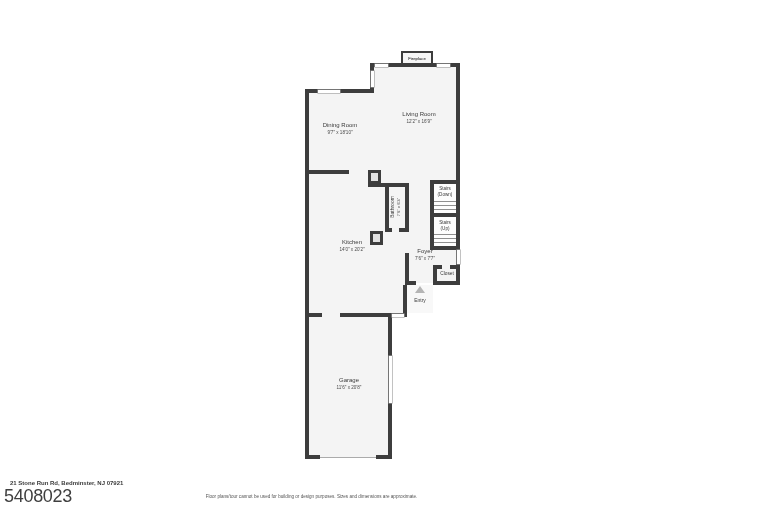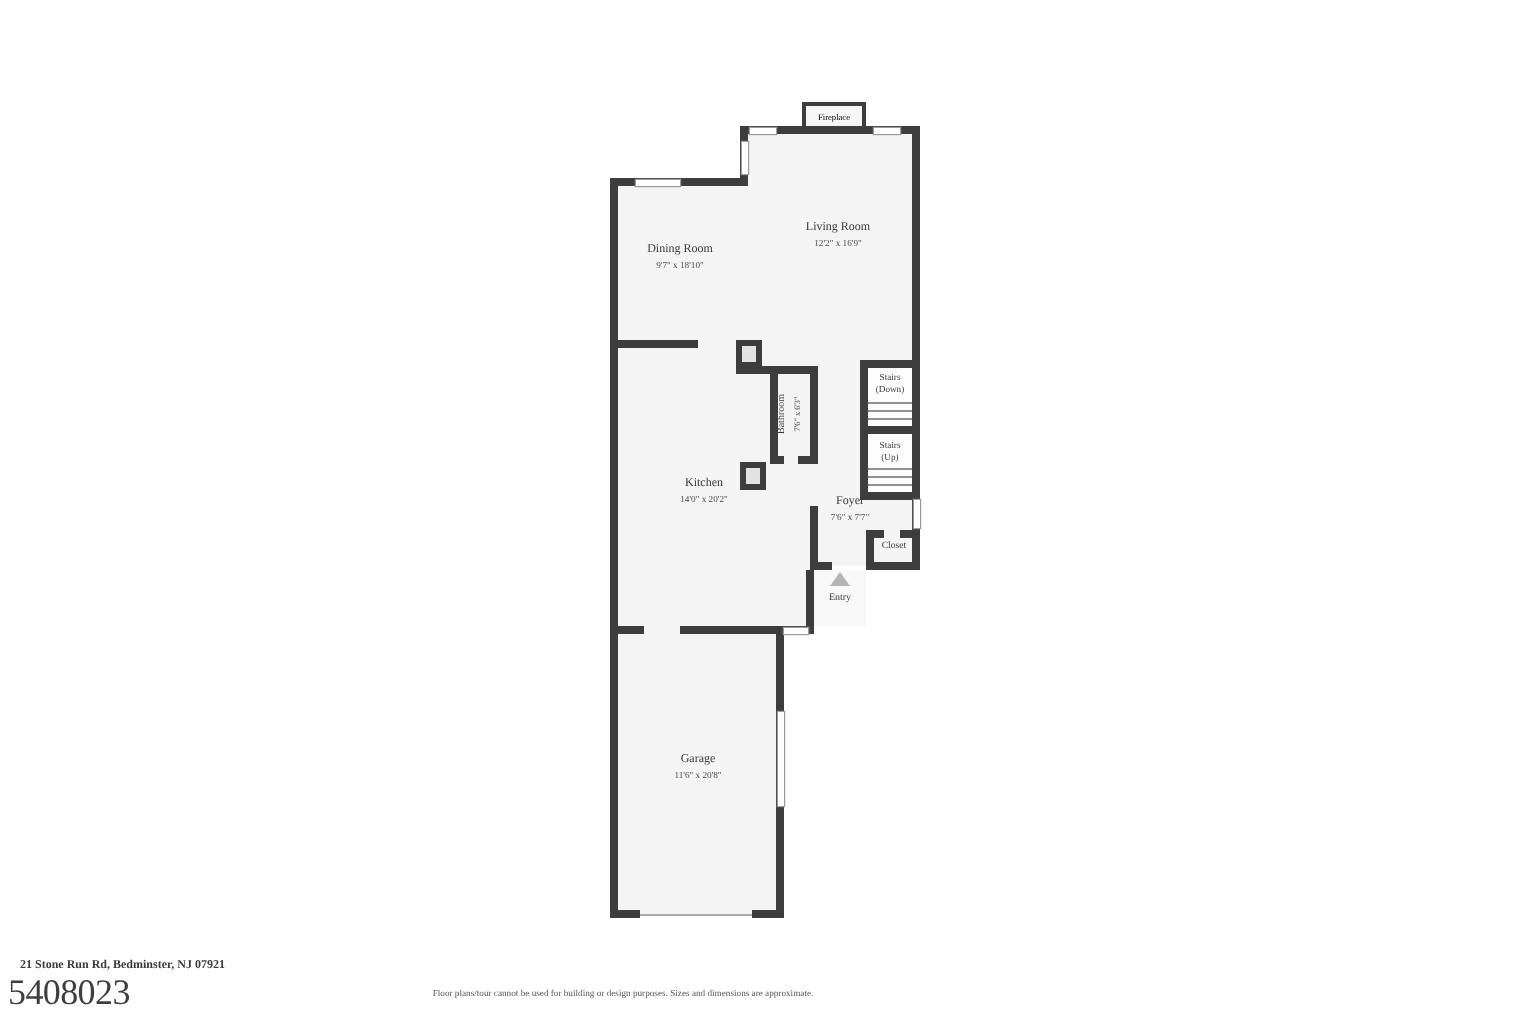--- a/index.html
+++ b/index.html
@@ -1,17 +1,17 @@
 <!DOCTYPE html>
 <html><head>
 <meta charset="utf-8">
 <style>
   html,body{margin:0;padding:0;background:#ffffff;}
   #canvas{position:relative;width:623px;height:512px;background:#ffffff;overflow:hidden;
-          font-family:Liberation Serif, serif;}
+          font-family:Liberation Sans, sans-serif;}
   .fill{position:absolute;background:#f4f4f4;}
   .wall{position:absolute;background:#3d3d3d;}
   .win{position:absolute;background:#ffffff;box-shadow:0 0 0 0.6px #9a9a9a;}
   .duct{position:absolute;box-sizing:border-box;border:3px solid #3d3d3d;background:#e2e2e2;}
   .step{position:absolute;height:1px;background:#8f8f8f;}
   .lbl{position:absolute;color:#3a3a3a;text-align:center;line-height:1.3;}
   .nm{font-size:6px;}
   .dm{font-size:4.6px;color:#4a4a4a;}
   .sm{font-size:4.6px;line-height:1.35;}
   .tiny{font-size:4.3px;}

